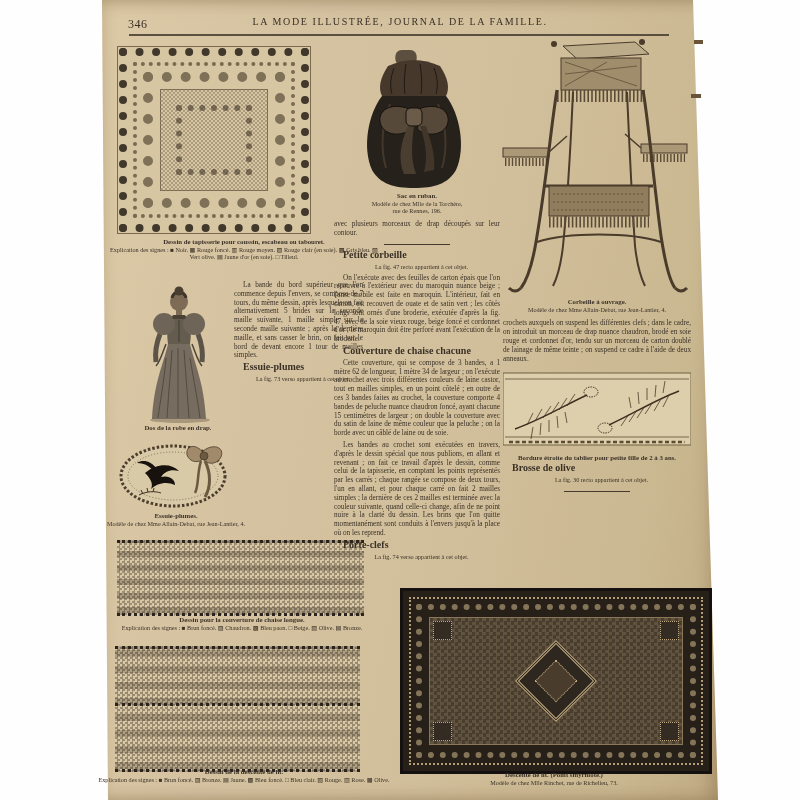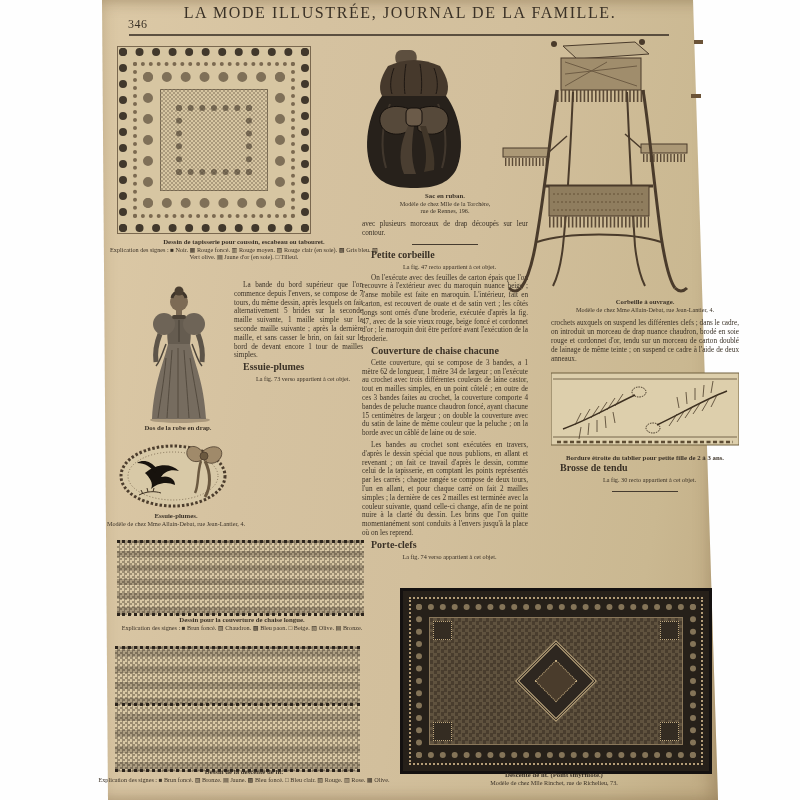--- a/index.html
+++ b/index.html
@@ -6,22 +6,22 @@
   .screen{position:relative;width:800px;height:800px;background:#fefefe;overflow:hidden;
     font-family:"Liberation Serif", serif;color:#3a3126;}
   .paper{position:absolute;left:96px;top:0;width:624px;height:800px;
     background:linear-gradient(100deg,#dcc9a6 0%,#d5c2a0 30%,#d2bf9c 55%,#cab891 85%,#c0ab83 100%);
     clip-path:polygon(6px 0,597px 0,622px 800px,12px 800px);
     box-shadow:inset -10px 0 16px rgba(120,95,60,.35), inset 8px 0 14px rgba(125,100,65,.25);}
   .edge-mark{position:absolute;background:#6b5337;}
 
   
   .pgnum{position:absolute;left:128px;top:17px;font-size:12px;letter-spacing:.5px;}
-  .masthead{position:absolute;left:130px;top:4px;width:540px;text-align:center;
-    font-size:16px;letter-spacing:1.6px;}
+  .masthead{position:absolute;left:130px;top:16px;width:540px;text-align:center;
+    font-size:10px;letter-spacing:1.6px;}
   .head-rule{position:absolute;left:129px;top:34px;width:540px;height:2px;background:#453b2f;opacity:.85;}
 
   .cap{position:absolute;text-align:center;color:#3c3328;}
   .cap .t{font-weight:700;font-size:6.8px;line-height:8px;display:block;}
   .cap .s{font-size:6.2px;line-height:7.4px;display:block;}
   .body-col{position:absolute;font-size:7.2px;line-height:8.8px;text-align:justify;}
   .body-col p{margin:0 0 3px 0;text-indent:9px;}
   .h1{font-weight:700;font-size:10px;text-align:left;margin:7px 0 2px 0;text-indent:0;}
   .fign{font-size:6.2px;line-height:7.4px;text-align:center;margin:0 0 4px 0;text-indent:0;}
   .divider{width:66px;height:1px;background:#453b2f;margin:7px auto 6px auto;}
@@ -155,21 +155,21 @@
     <path d="M44,24 C40,34 40,44 42,50 M56,20 C54,32 54,44 55,50 M70,20 C72,32 72,44 71,50 M84,24 C88,34 88,44 86,50" stroke="#1f1813" stroke-width="1" fill="none"></path>
     <path d="M32,52 C18,70 12,104 22,126 C30,140 44,144 64,144 C84,144 98,140 106,126 C116,104 110,70 96,52 Z" fill="#27211b"></path>
     <path d="M40,60 C32,80 30,104 36,124 M88,60 C96,80 98,104 92,124" stroke="#4d4134" stroke-width="2" fill="none" opacity=".7"></path>
     <path d="M62,66 C44,58 28,64 30,78 C32,90 48,94 60,86 Z" fill="#56493a" stroke="#16110d" stroke-width="1"></path>
     <path d="M66,66 C84,58 100,64 98,78 C96,90 80,94 68,86 Z" fill="#56493a" stroke="#16110d" stroke-width="1"></path>
     <path d="M58,82 C50,100 48,116 54,130 L66,130 C60,114 62,98 64,82 Z" fill="#4a3e31"></path>
     <path d="M70,82 C76,100 78,114 74,128 L84,126 C86,110 80,96 76,82 Z" fill="#413629"></path>
     <rect x="56" y="64" width="16" height="18" rx="5" fill="#6b5b49" stroke="#16110d"></rect>
   </svg>
 
-  <div class="body-col" style="left:334px;top:192px;width:166px;margin-left:28px;">
+  <div class="body-col" style="left:334px;top:192px;width:166px;">
     <div class="cap" style="position:static;margin-bottom:5px;">
       <span class="t">Sac en ruban.</span>
       <span class="s">Modèle de chez Mlle de la Torchère,</span>
       <span class="s">rue de Rennes, 196.</span>
     </div>
     <p style="text-indent:0;">avec plusieurs morceaux de drap découpés sur leur contour.</p>
     <div class="divider"></div>
     <p class="h1">Petite corbeille</p>
     <p class="fign">La fig. 47 recto appartient à cet objet.</p>
     <p>On l'exécute avec des feuilles de carton épais que l'on recouvre à l'extérieur avec du maroquin nuance beige ; l'anse mobile est faite en maroquin. L'intérieur, fait en carton, est recouvert de ouate et de satin vert ; les côtés longs sont ornés d'une broderie, exécutée d'après la fig. 47, avec de la soie vieux rouge, beige foncé et cordonnet d'or ; le maroquin doit être perforé avant l'exécution de la broderie.</p>
@@ -198,21 +198,21 @@
     <path d="M130,56 C132,100 134,150 138,210 C140,228 144,242 148,250" fill="none" stroke="#4a3b2b" stroke-width="2"></path>
     <line x1="48" y1="150" x2="156" y2="150" stroke="#4a3b2b" stroke-width="3"></line>
     <rect x="52" y="150" width="100" height="30" fill="#8f7d5e" stroke="#4a3b2b" stroke-width="1"></rect>
     <path d="M56,158 H148 M56,166 H148 M56,174 H148" stroke="#645236" stroke-width="1" stroke-dasharray="2,2"></path>
     <line x1="52" y1="186" x2="152" y2="186" stroke="#5c4b37" stroke-width="11" stroke-dasharray="1.6,2.2"></line>
     <path d="M40,206 C70,196 134,196 164,206" fill="none" stroke="#4a3b2b" stroke-width="2"></path>
     <path d="M24,252 C20,256 16,256 12,252" fill="none" stroke="#4a3b2b" stroke-width="3"></path>
     <path d="M178,252 C182,256 186,256 190,252" fill="none" stroke="#4a3b2b" stroke-width="3"></path>
   </svg>
 
-  <div class="body-col" style="left:503px;top:298px;width:188px;margin-left:48px;">
+  <div class="body-col" style="left:503px;top:298px;width:188px;">
     <div class="cap" style="position:static;margin-bottom:6px;">
       <span class="t">Corbeille à ouvrage.</span>
       <span class="s">Modèle de chez Mme Allain-Debat, rue Jean-Lantier, 4.</span>
     </div>
     <p style="text-indent:0;">crochets auxquels on suspend les différentes clefs ; dans le cadre, on introduit un morceau de drap nuance chaudron, brodé en soie rouge et cordonnet d'or, tendu sur un morceau de carton doublé de lainage de même teinte ; on suspend ce cadre à l'aide de deux anneaux.</p>
 
     <svg style="margin:8px 0 3px 0;" width="188" height="80" viewBox="0 0 188 80">
       <rect x="0" y="2" width="188" height="72" fill="#ddcfac" stroke="#71603f" stroke-width="1"></rect>
       <line x1="2" y1="8" x2="186" y2="8" stroke="#5d4c33" stroke-width=".8"></line>
       <line x1="2" y1="66" x2="186" y2="66" stroke="#5d4c33" stroke-width=".8"></line>
@@ -220,21 +220,21 @@
       <path d="M24,54 l6,-12 M32,50 l7,-12 M40,47 l8,-12 M48,43 l8,-12 M56,39 l8,-12 M64,35 l8,-12 M30,56 l-2,12 M38,52 l-1,12 M46,49 l0,12 M54,45 l1,12 M62,41 l2,11" stroke="#4a3b28" stroke-width=".8" fill="none"></path>
       <ellipse cx="88" cy="21" rx="7" ry="5" fill="none" stroke="#3c2f20" stroke-width="1" stroke-dasharray="1.5,1"></ellipse>
       <path d="M176,20 C150,30 128,44 106,54" stroke="#3c2f20" stroke-width="1.4" fill="none"></path>
       <path d="M166,24 l-6,12 M158,28 l-7,12 M150,31 l-8,12 M142,35 l-8,12 M134,39 l-8,12 M126,43 l-8,12 M160,22 l2,-12 M152,26 l1,-12 M144,29 l0,-12 M136,33 l-1,-12 M128,37 l-2,-11" stroke="#4a3b28" stroke-width=".8" fill="none"></path>
       <ellipse cx="102" cy="57" rx="7" ry="5" fill="none" stroke="#3c2f20" stroke-width="1" stroke-dasharray="1.5,1"></ellipse>
       <line x1="6" y1="71" x2="182" y2="71" stroke="#5d4c33" stroke-width="2.5" stroke-dasharray="4,2.5"></line>
     </svg>
     <div class="cap" style="position:static;margin-bottom:2px;">
       <span class="t">Bordure étroite du tablier pour petite fille de 2 à 3 ans.</span>
     </div>
-    <p class="h1">Brosse de tendu</p>
+    <p class="h1">Brosse de olive</p>
     <p class="fign">La fig. 30 recto appartient à cet objet.</p>
     <div class="divider"></div>
   </div>
 
   <div class="rug">
     <div class="b1"></div>
     <div class="b2"></div>
     <div class="field"></div>
     <div class="corner c1"></div>
     <div class="corner c2"></div>

